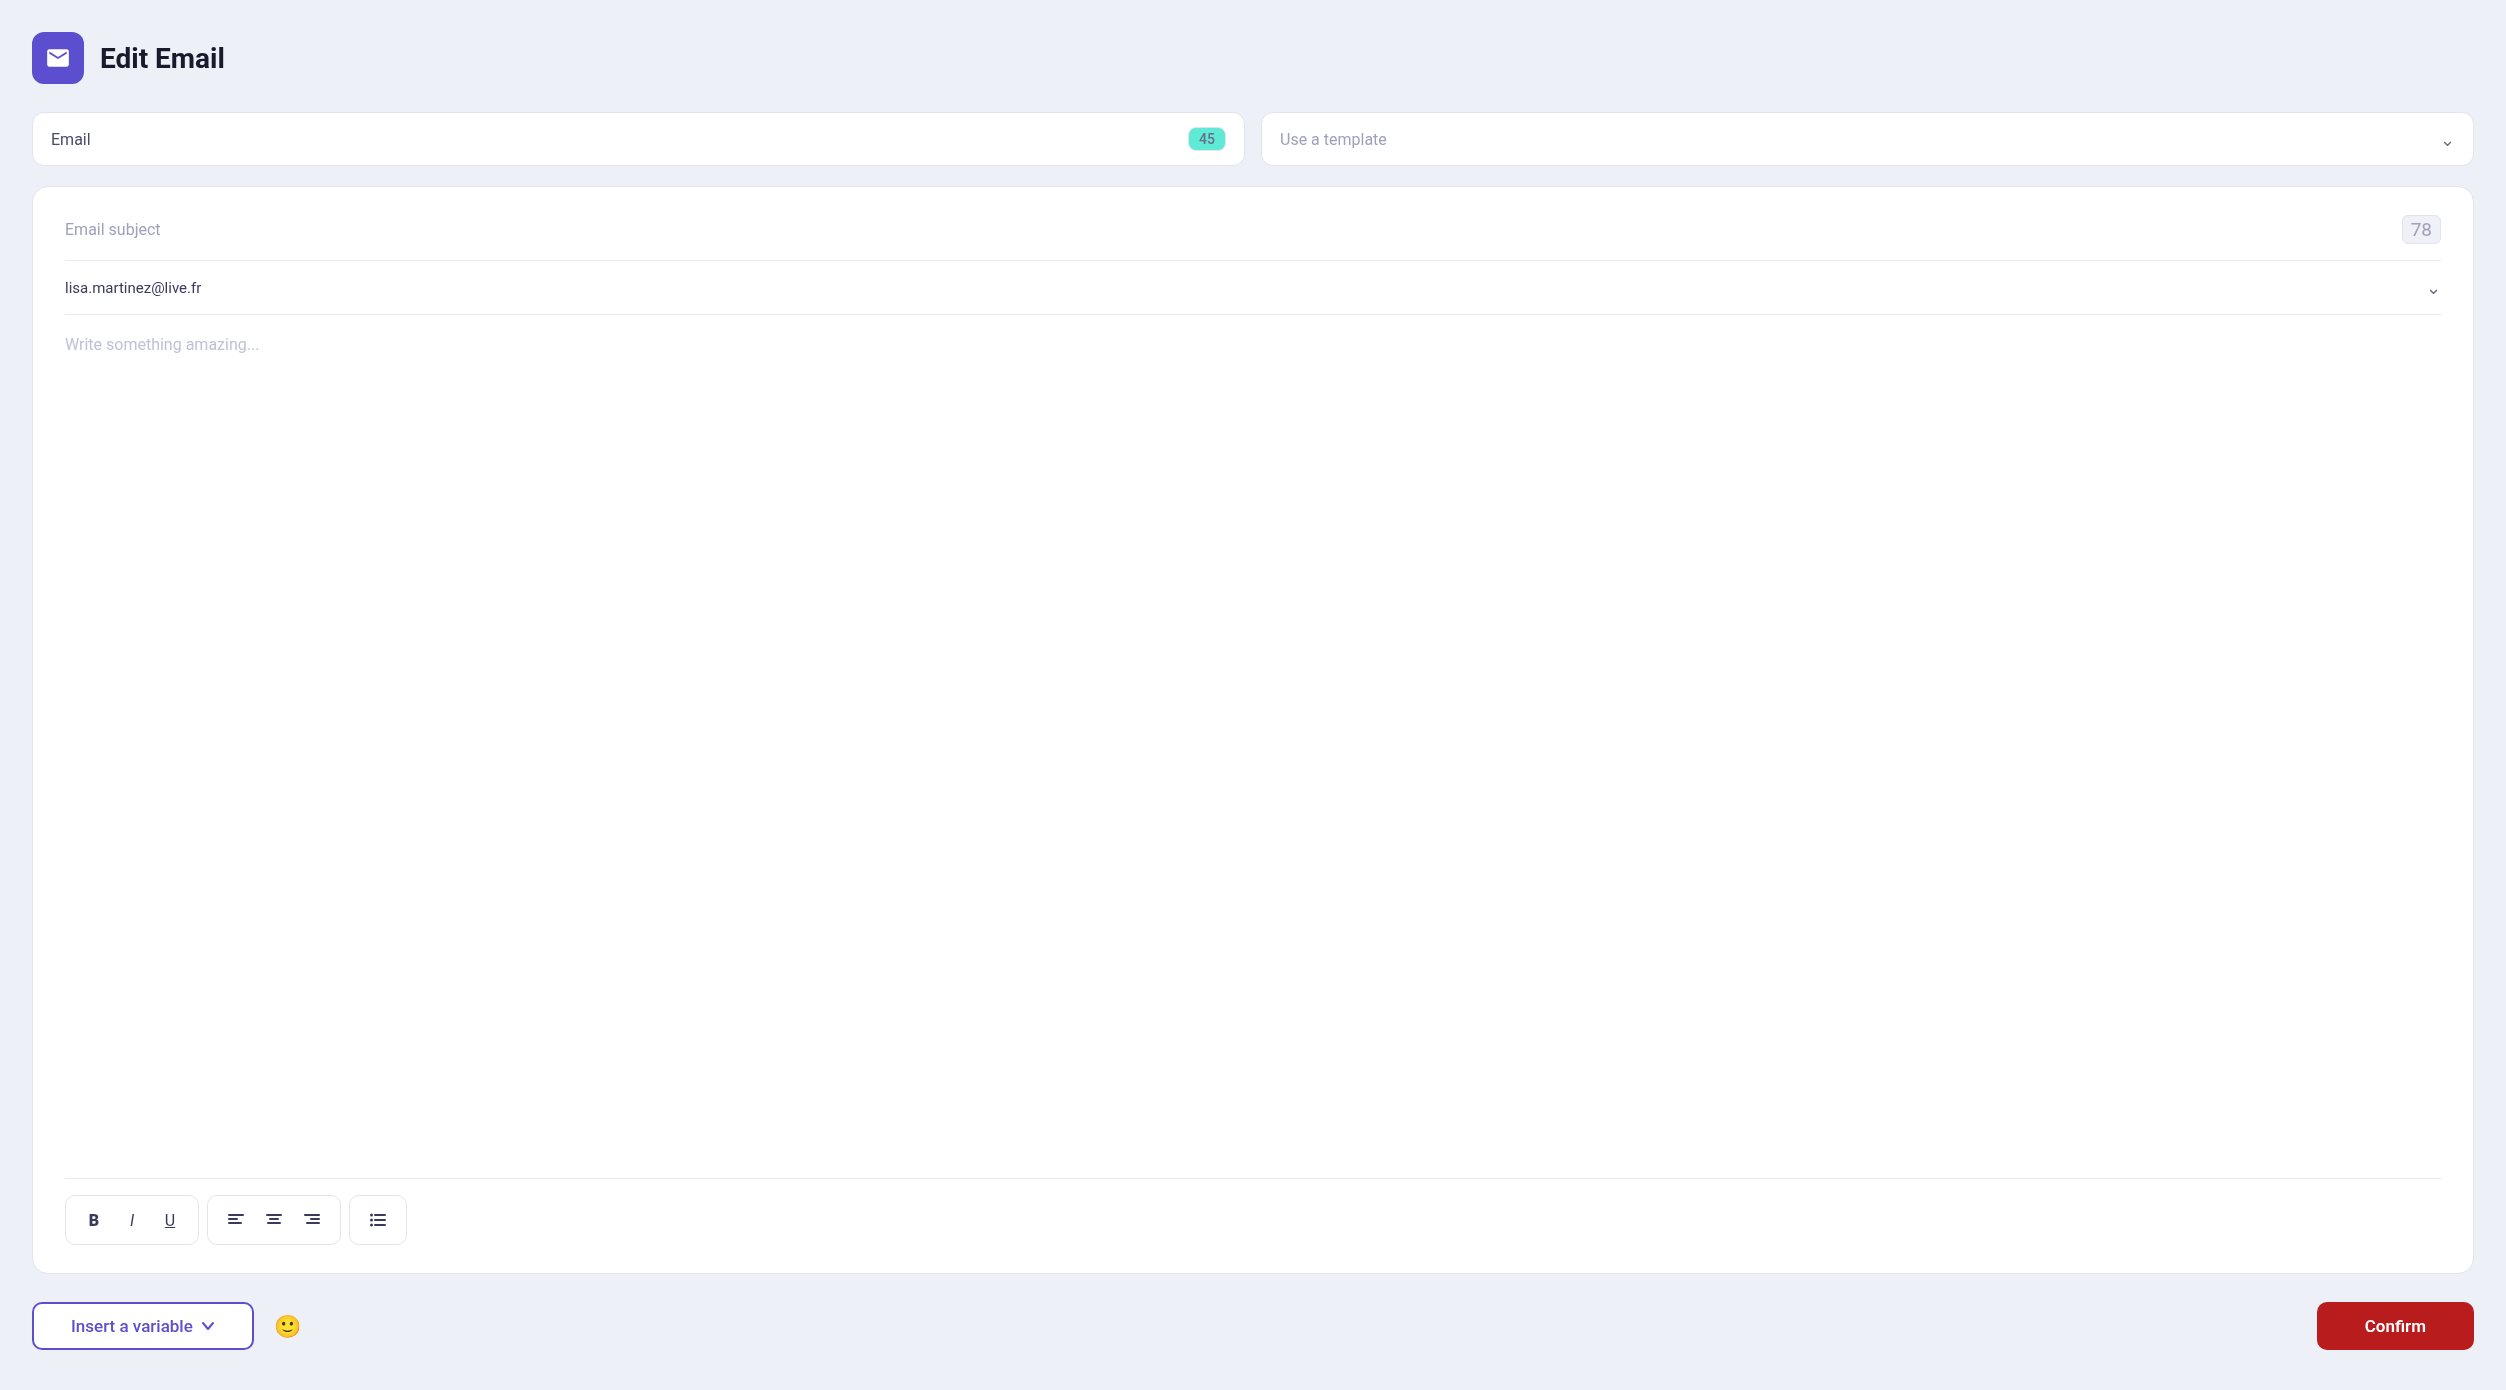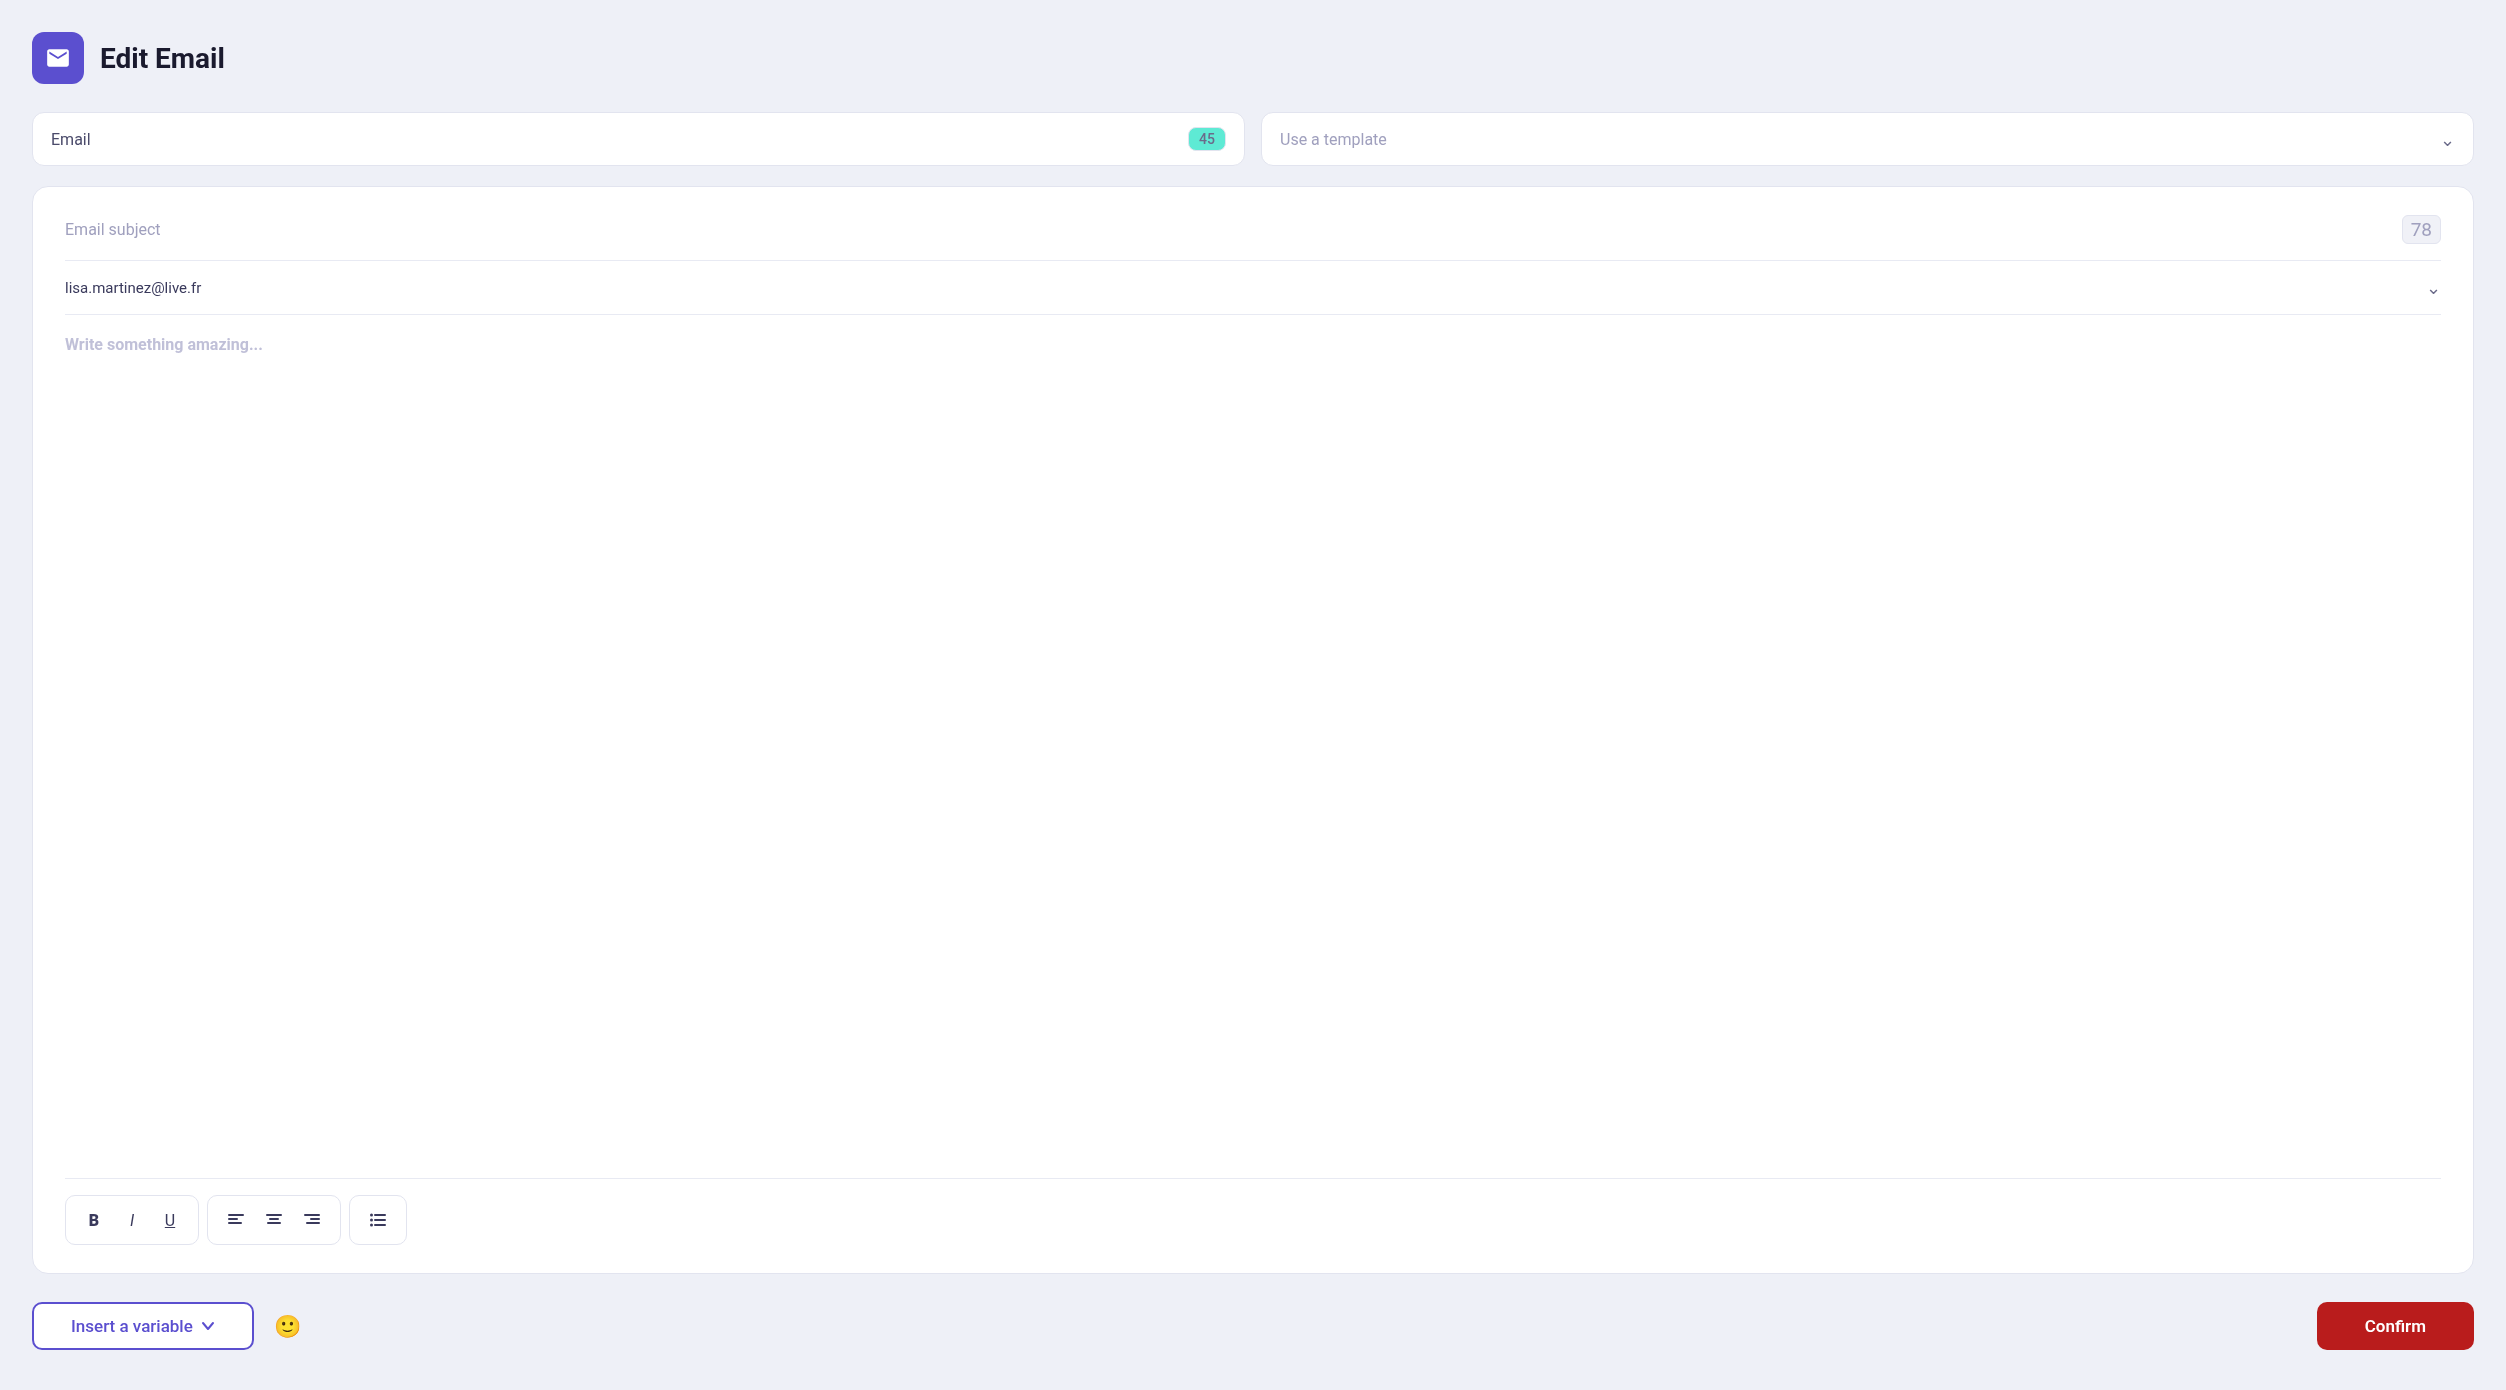--- a/index.html
+++ b/index.html
@@ -150,21 +150,20 @@
 
     .body-area {
       flex: 1;
       padding: 20px 0;
       min-height: 400px;
     }
 
     .body-placeholder {
       font-size: 16px;
       color: #c0c0d8;
-      font-weight: bold;
     }
 
     .toolbar-area {
       display: flex;
       gap: 8px;
       padding-top: 16px;
       border-top: 1.5px solid #e8eaf3;
       align-items: center;
     }
 

